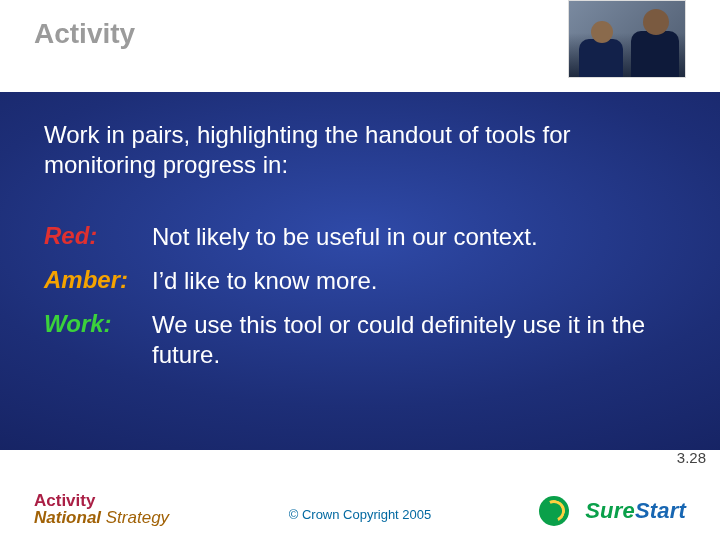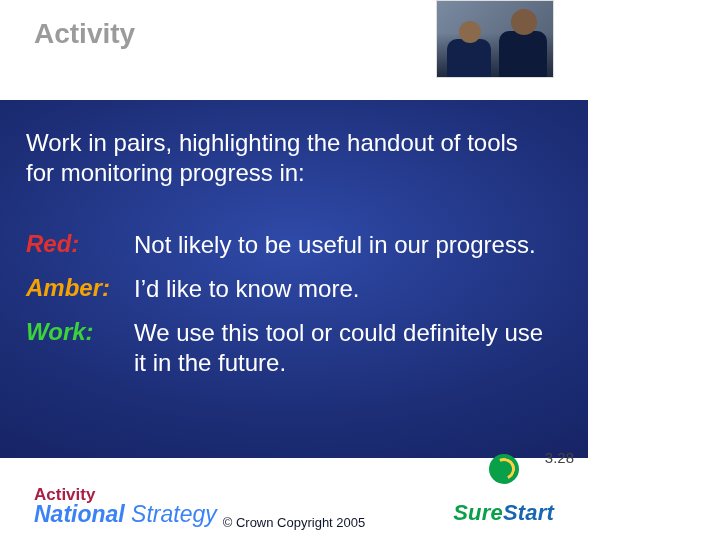--- a/index.html
+++ b/index.html
@@ -1,47 +1,47 @@
 <!DOCTYPE html>
 <html><head>
 <meta charset="utf-8">
 <style>
   * { margin: 0; padding: 0; box-sizing: border-box; }
   html, body { width: 720px; height: 540px; font-family: Arial, Helvetica, sans-serif; overflow: hidden; }
-  .slide { width: 588px; height: 540px; background: #fff; position: relative; }
+  .slide { width: 720px; height: 540px; background: #fff; position: relative; }
   .header { height: 88px; padding: 18px 0 0 34px; }
   .title { font-size: 28px; font-weight: bold; color: #9b9b9b; }
   .photo { position: absolute; top: 0; right: 34px; width: 118px; height: 78px; background: linear-gradient(135deg,#7a8aa0 0%, #4d5a6e 100%); border: 1px solid #ddd; overflow: hidden; }
   .photo::before { content:""; position:absolute; bottom:0; left:0; right:0; height:44px; background: linear-gradient(0deg,#1f2a3f 0%, rgba(31,42,63,0) 100%); }
   .photo .face1 { position:absolute; top:8px; right:16px; width:26px; height:26px; background:#7a5a40; border-radius:50%; }
   .photo .face2 { position:absolute; top:20px; left:22px; width:22px; height:22px; background:#8a6a4c; border-radius:50%; }
   .photo .body1 { position:absolute; top:30px; right:6px; width:48px; height:48px; background:#0e1a3a; border-radius:10px 10px 0 0; }
   .photo .body2 { position:absolute; top:38px; left:10px; width:44px; height:40px; background:#12214a; border-radius:10px 10px 0 0; }
   .body-area {
-    position: absolute; top: 100px; left: 0; right: 0; height: 358px;
+    position: absolute; top: 92px; left: 0; right: 0; height: 358px;
     background: radial-gradient(ellipse 140% 120% at 50% 40%, #2f4aa8 0%, #1d2e77 40%, #0b1244 100%);
-    padding: 28px 44px 0 26px;
+    padding: 28px 44px 0 44px;
     color: #fff;
   }
   .intro { font-size: 24px; line-height: 1.25; margin-bottom: 28px; }
   .table { display: table; border-collapse: separate; border-spacing: 0 14px; }
   .row { display: table-row; }
   .cell-label { display: table-cell; font-size: 24px; font-weight: bold; padding-right: 24px; vertical-align: top; white-space: nowrap; font-style: italic; }
   .cell-desc { display: table-cell; font-size: 24px; line-height: 1.25; vertical-align: top; }
   .c-red   { color: #e03030; }
   .c-amber { color: #f5a300; }
   .c-green { color: #3bd23b; }
   .slidenum { position: absolute; right: 14px; bottom: 74px; font-size: 15px; color: #444; margin-top: 40px; }
   .footer { position: absolute; left: 0; right: 0; bottom: 0; height: 70px; }
-  .copyright { position: absolute; left: 50%; transform: translateX(-50%); bottom: 10px; font-size: 13px; color: #0f172a; }
+  .copyright { position: absolute; left: 50%; transform: translateX(-50%); bottom: 18px; font-size: 13px; color: #0369a1; }
   .logo-left { position: absolute; left: 34px; bottom: 14px; line-height: 1; }
   .logo-left .p { font-size: 17px; color: #aa1f45; font-weight: bold; }
-  .logo-left .ns { font-size: 23px; color: #3b82f6; font-style: italic; }
+  .logo-left .ns { font-size: 17px; color: #a16207; font-style: italic; }
   .logo-left .ns .n { font-weight: bold; font-style: italic; }
-  .logo-right { position: absolute; right: 34px; bottom: 14px; display: flex; align-items: center; gap: 16px; flex-direction: column; }
+  .logo-right { position: absolute; right: 34px; bottom: 14px; display: flex; align-items: center; gap: 16px; }
   .ss-icon { width: 30px; height: 30px; border-radius: 50%; background: #0aa04a; position: relative; }
   .ss-icon::after { content:""; position:absolute; inset:4px; border:3px solid #ffd040; border-left-color:transparent; border-bottom-color:transparent; border-radius:50%; transform: rotate(20deg); }
   .ss-text { font-size: 22px; font-weight: bold; letter-spacing: 0.2px; }
   .ss-sure  { color: #0aa04a; font-style: italic; }
   .ss-start { color: #1766b2; font-style: italic; }
 </style>
 </head>
 <body>
 
 <div class="slide">
@@ -55,21 +55,21 @@
         <div class="face2"></div>
     </div>
   </div>
 
   <div class="body-area">
     <div class="intro">Work in pairs, highlighting the handout of tools for monitoring progress in:</div>
 
     <div class="table">
       <div class="row">
         <div class="cell-label c-red">Red:</div>
-        <div class="cell-desc">Not likely to be useful in our progress.</div>
+        <div class="cell-desc">Not likely to be useful in our context.</div>
       </div>
       <div class="row">
         <div class="cell-label c-amber">Amber:</div>
         <div class="cell-desc">I’d like to know more.</div>
       </div>
       <div class="row">
         <div class="cell-label c-green">Work:</div>
         <div class="cell-desc">We use this tool or could definitely use it in the future.</div>
       </div>
     </div>

